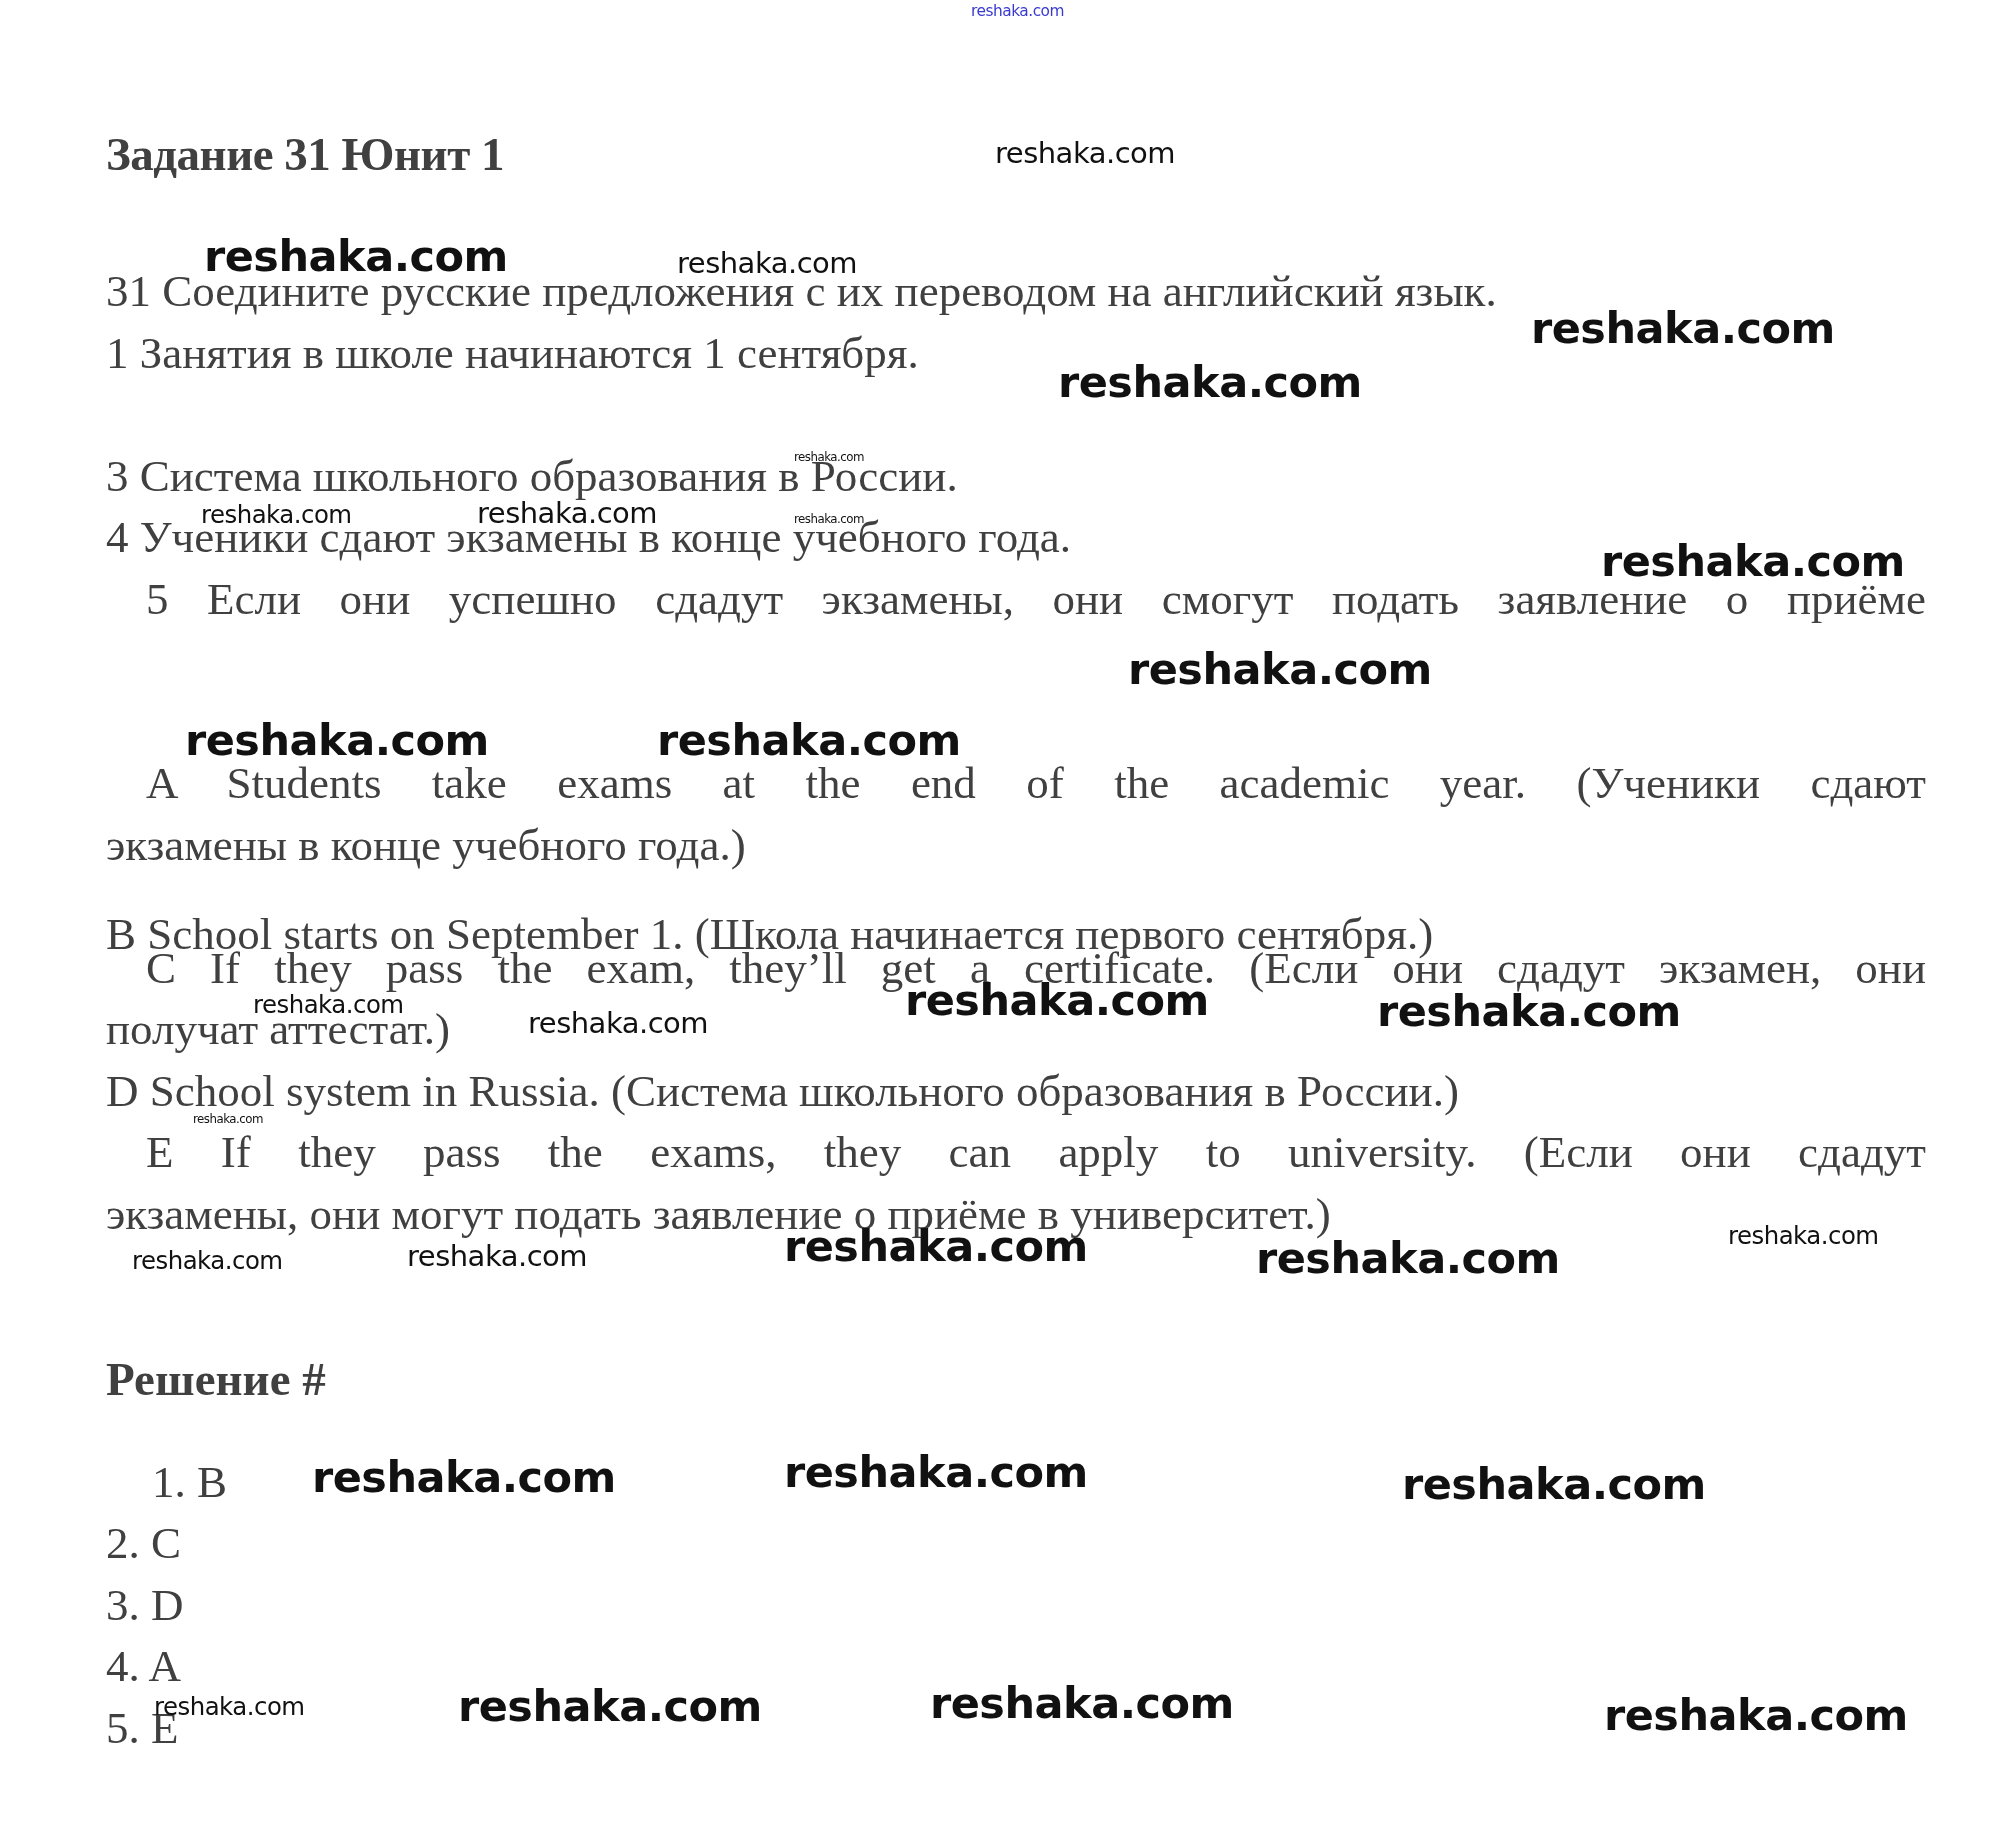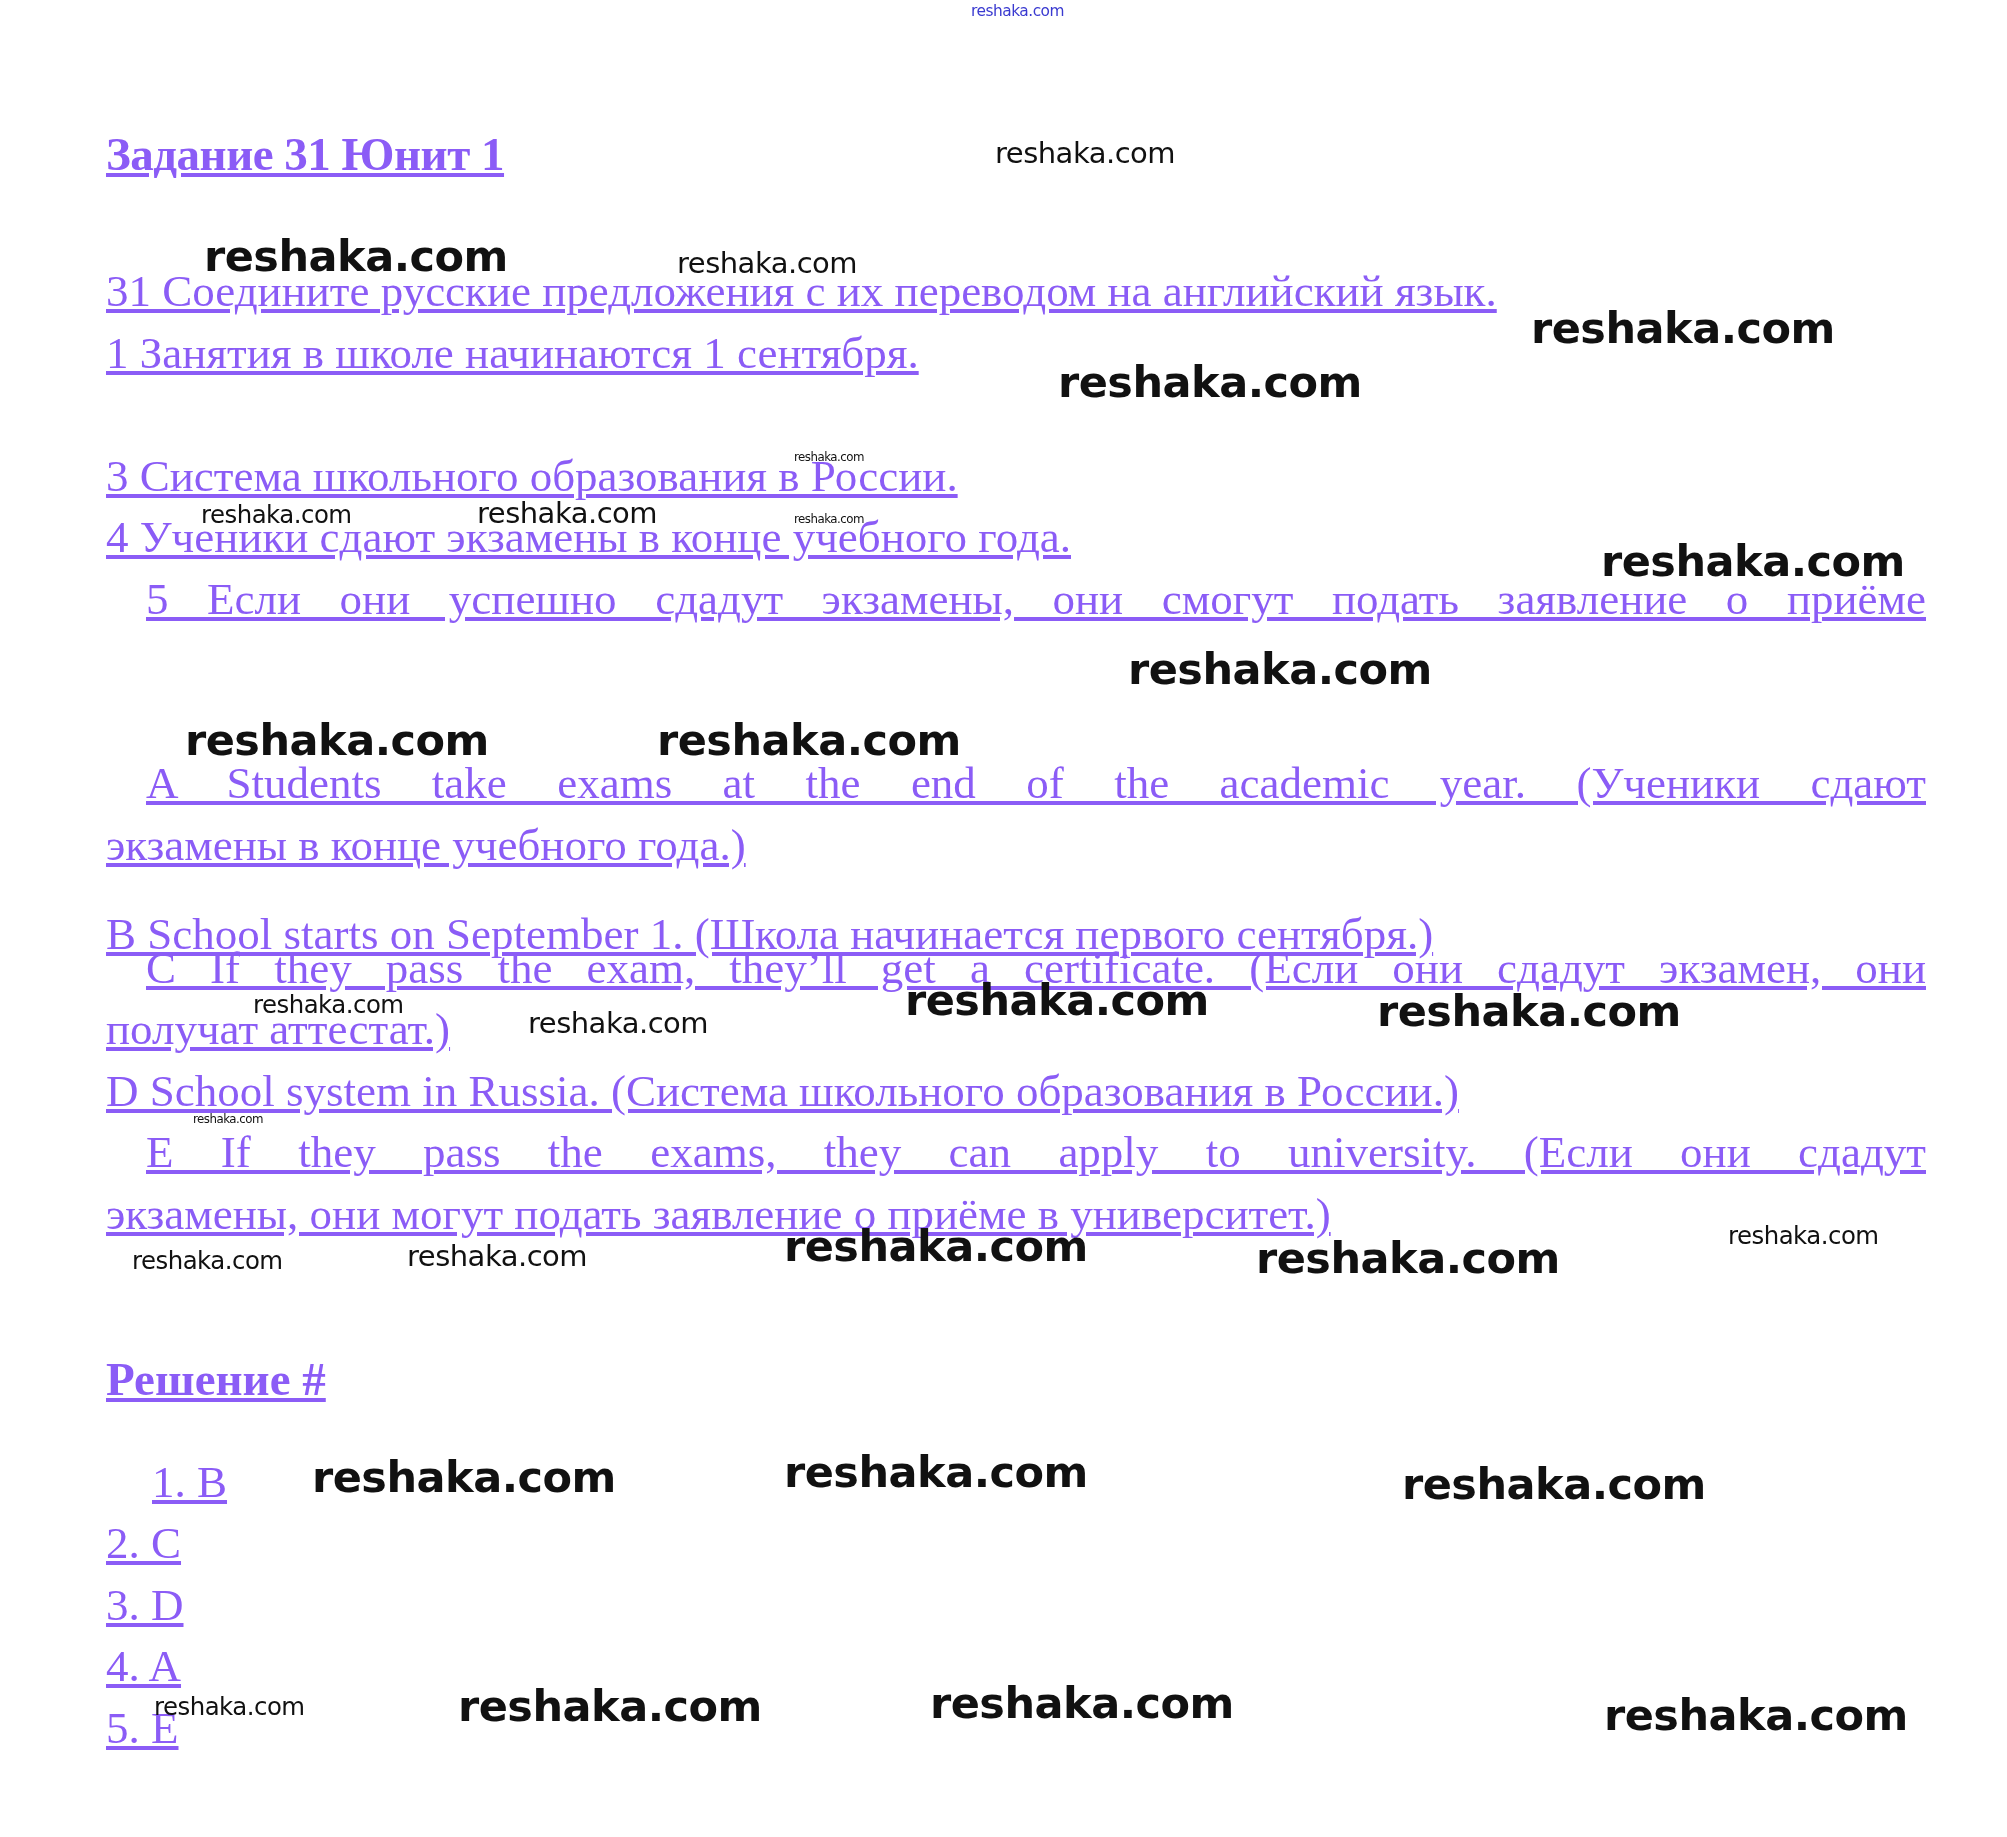--- a/index.html
+++ b/index.html
@@ -1,18 +1,18 @@
 <!DOCTYPE html>
 <html style="font-size:14.5px"><head>
 <meta charset="utf-8">
 <style>
   html, body { margin: 0; padding: 0; background: #ffffff; }
   body { width: 2007px; height: 1837px; position: relative; overflow: hidden; }
   .page { position: absolute; left: 0; top: 0; width: 2007px; height: 1837px; background: #fff; }
-  .serif { font-family: "Liberation Serif", "DejaVu Serif", serif; color: #8b5cf6; text-decoration: underline; }
+  .serif { font-family: "Liberation Serif", "DejaVu Serif", serif; color: #404040; }
   .title { position: absolute; left: 106px; top: 127px; font-size: 47px; font-weight: bold; white-space: nowrap; letter-spacing: -0.5px; }
   .line { position: absolute; left: 106px; width: 1780px; font-size: 45px; line-height: 54px; white-space: nowrap; }
   .justify { text-align: justify; text-align-last: justify; white-space: normal; margin-left: 40px; }
   .section-title { position: absolute; left: 106px; top: 1352px; font-size: 47px; font-weight: bold; white-space: nowrap; }
   .answer { position: absolute; left: 106px; font-size: 45px; line-height: 54px; white-space: nowrap; }
   .wm { position: absolute; font-family: "DejaVu Sans", "Liberation Sans", sans-serif; color: #111; white-space: nowrap; font-weight: bold; letter-spacing: -0.5px; }
   .wm.big { font-size: 43px; }
   .wm.mid { font-size: 29px; font-weight: normal; }
   .wm.small { font-size: 24.4px; font-weight: normal; }
   .wm.tiny { font-size: 11.8px; font-weight: normal; }

